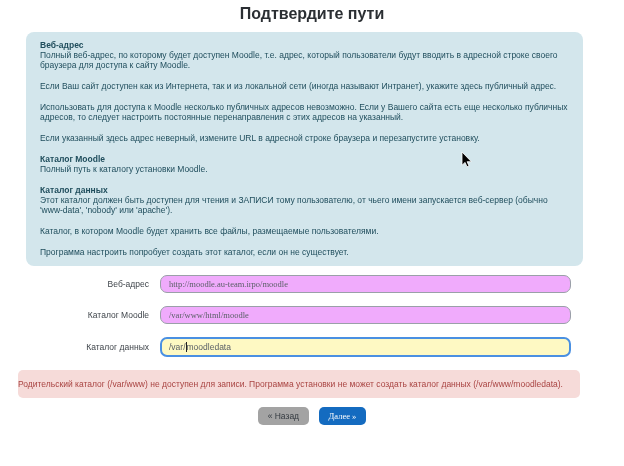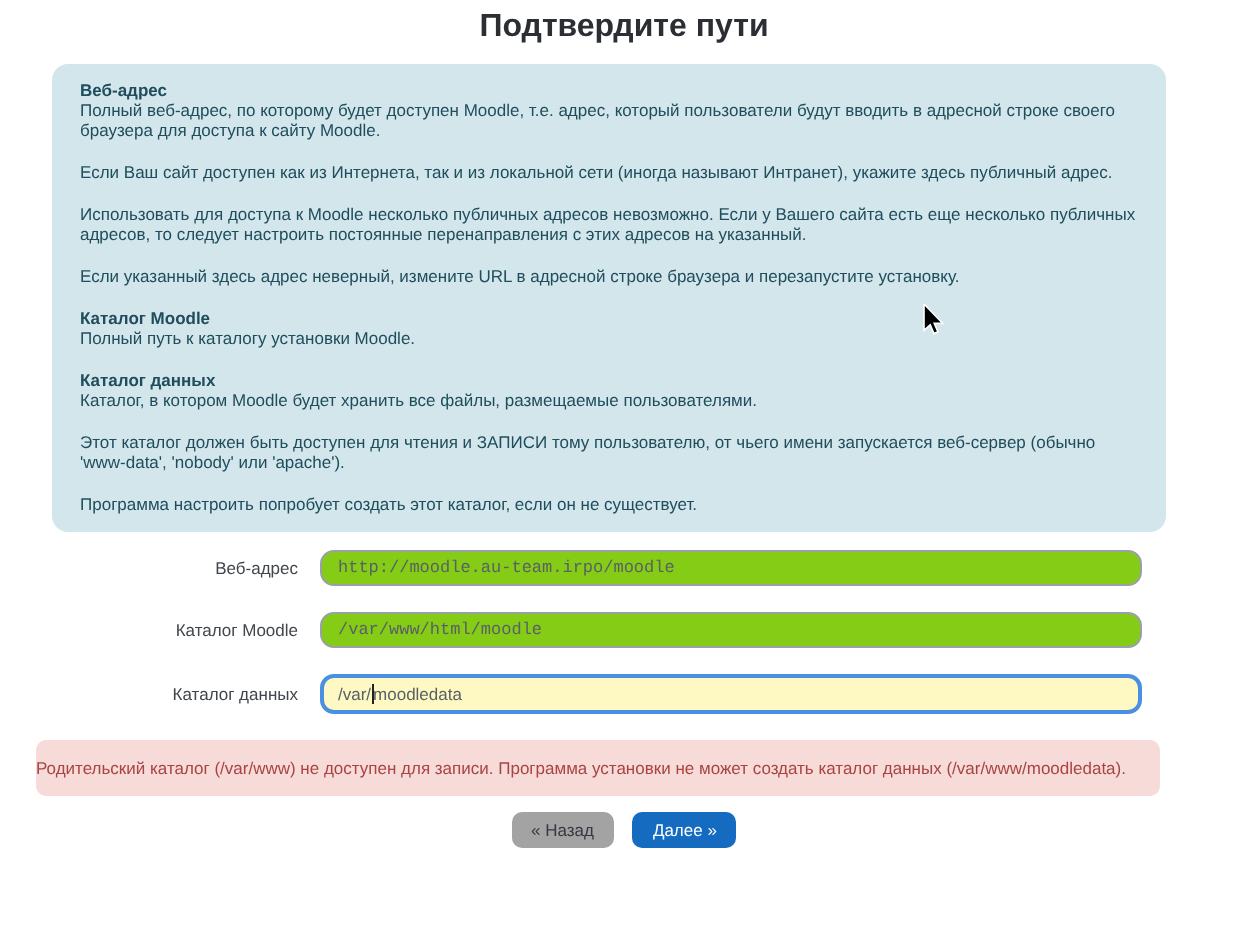--- a/index.html
+++ b/index.html
@@ -43,24 +43,24 @@
     text-align: right;
     padding-right: 11px;
     font-size: 8.5px;
     color: #40464c;
   }
   .text-input {
     width: 411px;
     height: 18px;
     border: 1px solid #9aa0a8;
     border-radius: 7px;
-    background: #84cc16;
+    background: #f0abfc;
     color: #5a6067;
     font-size: 8.5px;
-    font-family: Liberation Mono, monospace;
+    font-family: Liberation Serif, serif;
     padding: 0 8px;
   }
   .text-input-focused {
     width: 411px;
     height: 20px;
     border: 2px solid #4a90e2;
     border-radius: 7px;
     background: #fef9c3;
     color: #5a6067;
     font-size: 8.5px;
@@ -92,21 +92,21 @@
   .btn {
     display: inline-block;
     border: none;
     border-radius: 5px;
     font-size: 8.5px;
     font-family: "Liberation Sans", sans-serif;
     padding: 4px 10px;
     cursor: pointer;
   }
   .btn-back { background: #a3a3a3; color: #343a40; }
-  .btn-next { background: #146bc0; color: #ffffff; margin-left: 5px; }
+  .btn-next { background: #146bc0; color: #ffffff; margin-left: 5px; font-family: Liberation Serif, serif; }
   .mouse-cursor {
     position: absolute;
     left: 461px;
     top: 152px;
     pointer-events: none;
   }
 </style>
 </head>
 <body>
 
@@ -119,22 +119,22 @@
     <p>Если Ваш сайт доступен как из Интернета, так и из локальной сети (иногда называют Интранет), укажите здесь публичный адрес.</p>
     <p>Использовать для доступа к Moodle несколько публичных адресов невозможно. Если у Вашего сайта есть еще несколько публичных адресов, то следует настроить постоянные перенаправления с этих адресов на указанный.</p>
     <p>Если указанный здесь адрес неверный, измените URL в адресной строке браузера и перезапустите установку.</p>
   </div>
   <div class="info-section">
     <div class="info-heading">Каталог Moodle</div>
     <p>Полный путь к каталогу установки Moodle.</p>
   </div>
   <div class="info-section">
     <div class="info-heading">Каталог данных</div>
+    <p>Этот каталог должен быть доступен для чтения и ЗАПИСИ тому пользователю, от чьего имени запускается веб-сервер (обычно 'www-data', 'nobody' или 'apache').</p>
     <p>Каталог, в котором Moodle будет хранить все файлы, размещаемые пользователями.</p>
-    <p>Этот каталог должен быть доступен для чтения и ЗАПИСИ тому пользователю, от чьего имени запускается веб-сервер (обычно 'www-data', 'nobody' или 'apache').</p>
     <p>Программа настроить попробует создать этот каталог, если он не существует.</p>
   </div>
 </div>
 
 <div class="form-area">
   <div class="form-row">
     <div class="form-label">Веб-адрес</div>
     <input class="text-input" type="text" readonly="" value="http://moodle.au-team.irpo/moodle" style="">
   </div>
   <div class="form-row">

